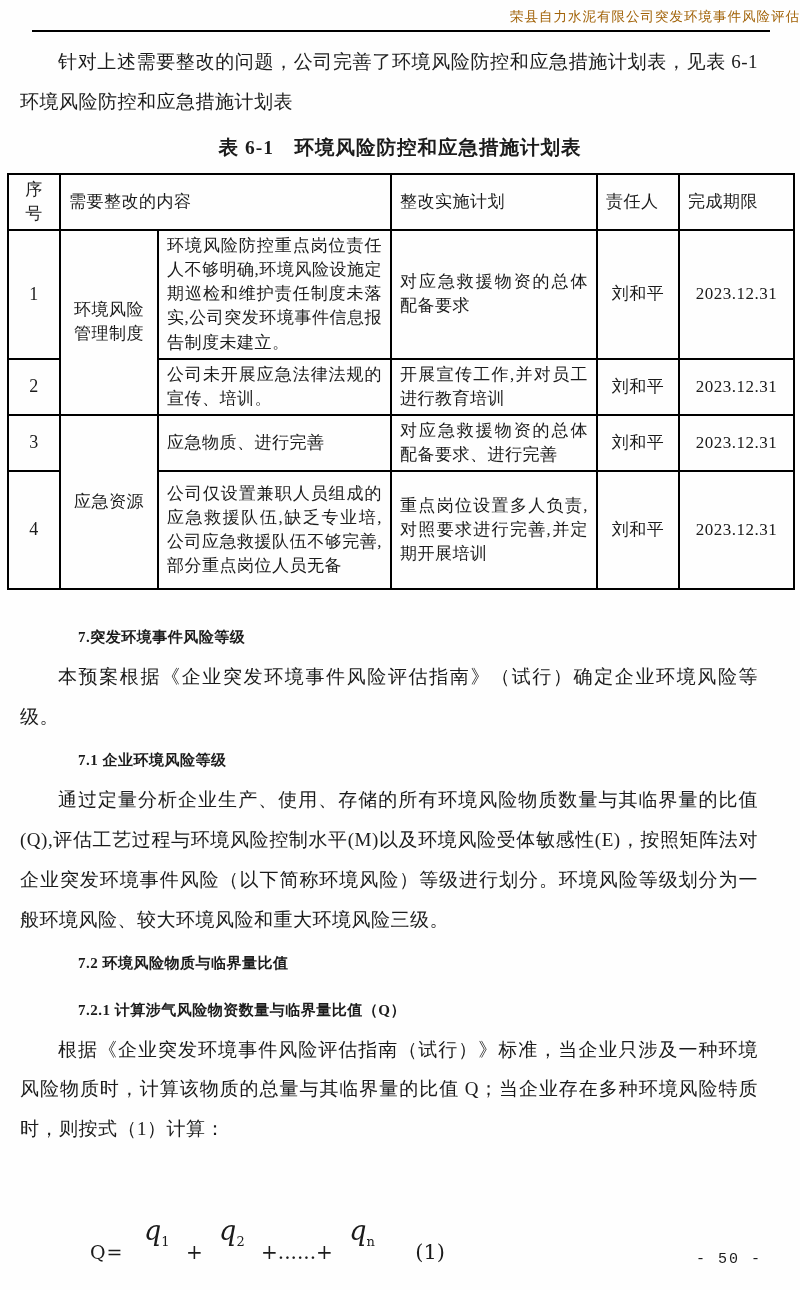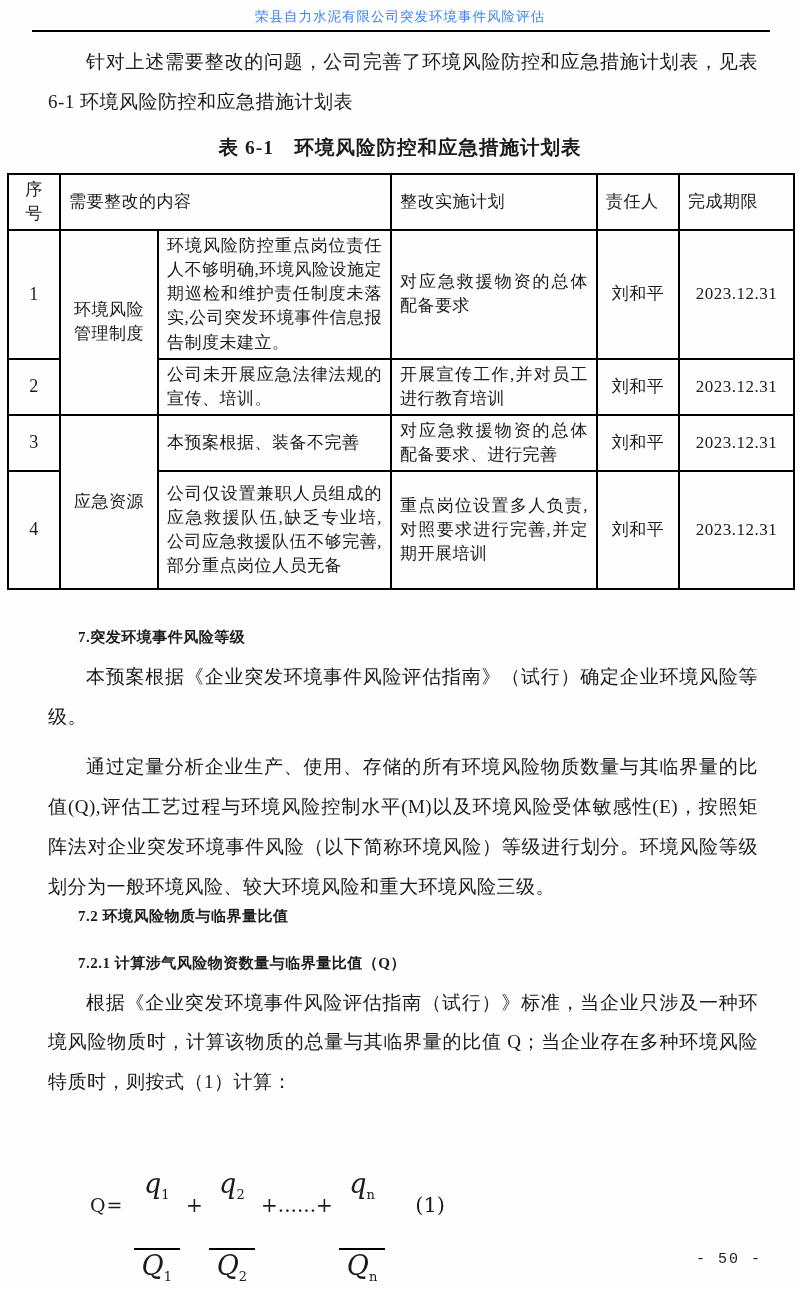--- a/index.html
+++ b/index.html
@@ -7,26 +7,26 @@
   .page {
     position:relative;
     width:800px; height:1290px;
     margin:0 auto;
     background:#fefefe;
     color:#1b1b1b;
     font-family:"Liberation Serif","DejaVu Serif",serif;
     overflow:hidden;
   }
   
-  .run-head { padding-top:8px; text-align:center; font-size:13.5px; color:#3b82f6; letter-spacing:1px; }
+  .run-head { padding-top:8px; text-align:right; font-size:13.5px; color:#a16207; letter-spacing:1px; }
   .head-rule { margin:4px 30px 0 32px; border-bottom:2.5px solid #000; }
 
   
   .para {
-    margin:10px 42px 0 48px;
+    margin:10px 42px 0 20px;
     font-size:19px; line-height:2.1;
     text-indent:2em; text-align:justify;
     letter-spacing:0.5px;
   }
   .caption {
     margin-top:12px; text-align:center;
     font-size:19.5px; font-weight:bold; letter-spacing:1px;
   }
 
   
@@ -55,21 +55,21 @@
 
   
   .heading {
     margin:0 42px 0 48px; text-indent:2em;
     font-size:15px; font-weight:bold;
     letter-spacing:0.5px;
     font-family:"Liberation Serif","DejaVu Serif",serif;
   }
   .h-7   { margin-top:38px; }
   .h-71  { margin-top:14px; }
-  .h-72  { }
+  .h-72  { margin-top:14px; }
   .h-721 { margin-top:28px; }
 
   
   .formula {
     margin:22px 0 0 90px;
     font-size:20px;
     font-family:"DejaVu Serif","Liberation Serif",serif;
     display:flex; align-items:center; gap:4px;
   }
   .f-lhs { font-size:19px; letter-spacing:1px; margin-right:6px; }
@@ -130,38 +130,39 @@
     <tr class="row-2">
       <td class="c-no">2</td>
       <td class="c-content">公司未开展应急法律法规的宣传、培训。</td>
       <td class="c-plan">开展宣传工作,并对员工进行教育培训</td>
       <td class="c-person">刘和平</td>
       <td class="c-date">2023.12.31</td>
     </tr>
     <tr class="row-3">
       <td class="c-no">3</td>
       <td class="c-group" rowspan="2">应急资源</td>
-      <td class="c-content">本预案根据、装备不完善</td>
+      <td class="c-content">应急物质、进行完善</td>
       <td class="c-plan">对应急救援物资的总体配备要求、进行完善</td>
       <td class="c-person">刘和平</td>
       <td class="c-date">2023.12.31</td>
     </tr>
     <tr class="row-4">
       <td class="c-no">4</td>
       <td class="c-content">公司仅设置兼职人员组成的应急救援队伍,缺乏专业培,公司应急救援队伍不够完善,部分重点岗位人员无备</td>
       <td class="c-plan">重点岗位设置多人负责,对照要求进行完善,并定期开展培训</td>
       <td class="c-person">刘和平</td>
       <td class="c-date">2023.12.31</td>
     </tr>
   </tbody>
     </table>
 
   <div class="heading h-7">7.突发环境事件风险等级</div>
   <p class="para">本预案根据《企业突发环境事件风险评估指南》（试行）确定企业环境风险等级。</p>
 
+  <div class="heading h-71">7.1 企业环境风险等级</div>
   <p class="para">通过定量分析企业生产、使用、存储的所有环境风险物质数量与其临界量的比值(Q),评估工艺过程与环境风险控制水平(M)以及环境风险受体敏感性(E)，按照矩阵法对企业突发环境事件风险（以下简称环境风险）等级进行划分。环境风险等级划分为一般环境风险、较大环境风险和重大环境风险三级。</p>
 
   <div class="heading h-72">7.2 环境风险物质与临界量比值</div>
   <div class="heading h-721">7.2.1 计算涉气风险物资数量与临界量比值（Q）</div>
   <p class="para">根据《企业突发环境事件风险评估指南（试行）》标准，当企业只涉及一种环境风险物质时，计算该物质的总量与其临界量的比值 Q；当企业存在多种环境风险特质时，则按式（1）计算：</p>
 
   <div class="formula">
     <span class="f-lhs">Q=</span>
     <span class="frac">
       <span class="num"><span>q</span><sub>1</sub></span>

